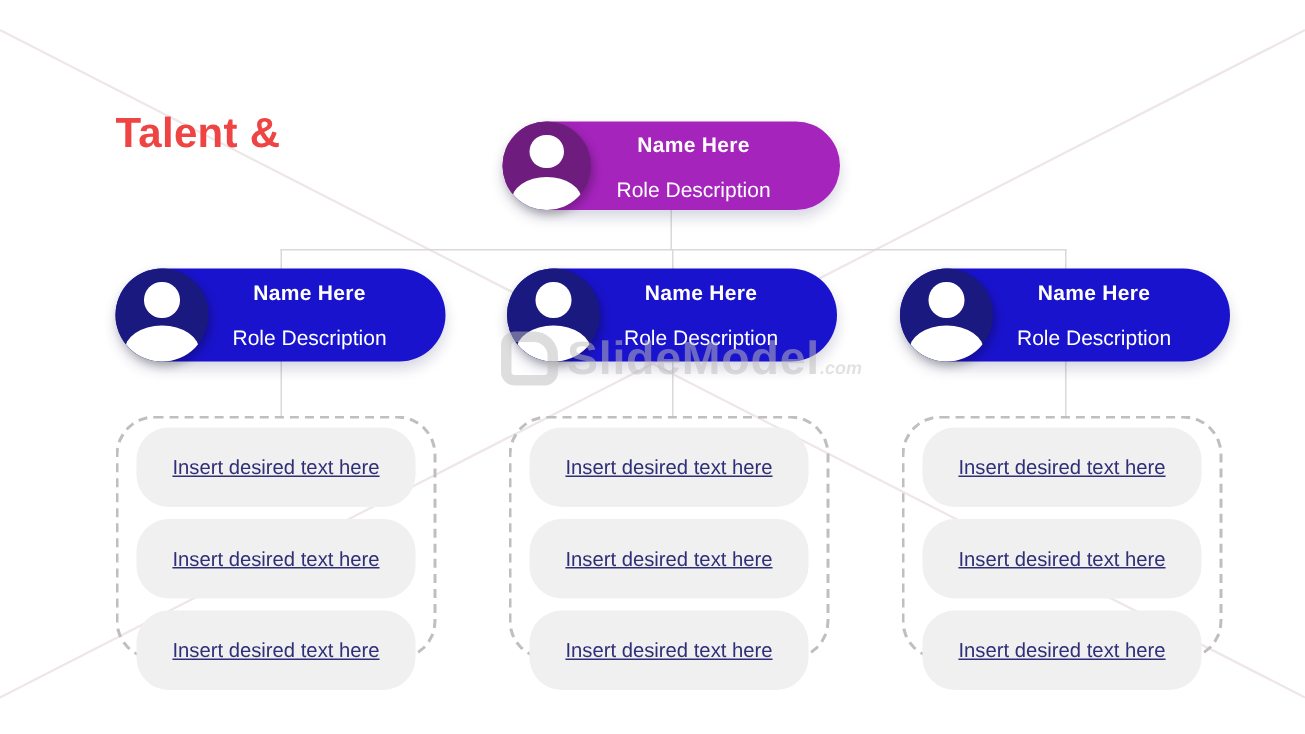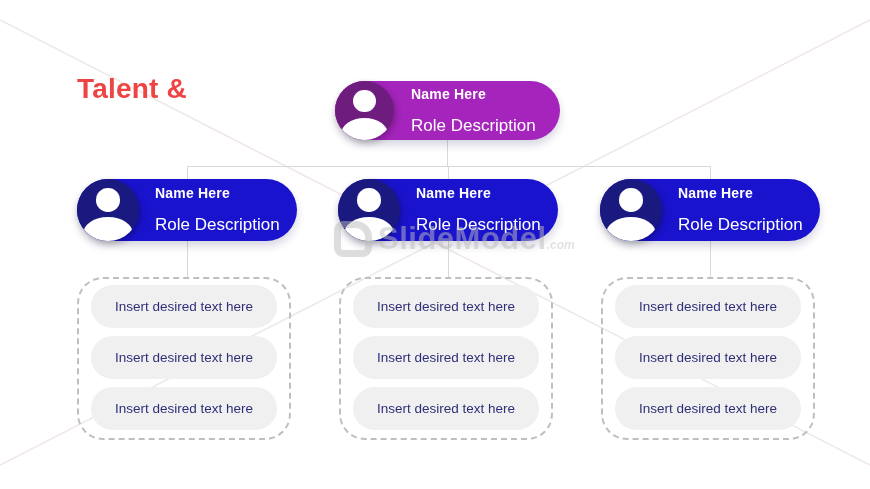--- a/index.html
+++ b/index.html
@@ -34,22 +34,22 @@
     position:absolute;height:62px;border-radius:31px;
     box-shadow:0 5px 9px rgba(25,25,90,0.18);
   }
   .node .avatar{
     position:absolute;left:0;top:0;width:62px;height:62px;border-radius:50%;
     overflow:hidden;box-shadow:2px 3px 6px rgba(0,0,0,0.25);
   }
   .node .head{position:absolute;left:50%;top:15%;width:38%;height:38%;margin-left:-19%;border-radius:50%;background:#fff;}
   .node .body{position:absolute;left:50%;top:62%;width:80%;height:55%;margin-left:-40%;border-radius:50%;background:#fff;}
   .node .txt{position:absolute;left:78px;top:50%;transform:translateY(-50%);color:#fff;}
-  .node .nm{font-size:14px;font-weight:bold;letter-spacing:0.2px;}
-  .node .rl{font-size:17px;margin-top:14px;}
+  .node .nm{font-size:14px;font-weight:bold;letter-spacing:0.2px;text-align:center;}
+  .node .rl{font-size:14px;margin-top:14px;}
 
   .node.root{left:335px;top:81px;width:225px;height:59px;border-radius:30px;background:#A524BC;}
   .node.root .avatar{width:59px;height:59px;background:#6E1D7E;}
   .node.root .txt{left:76px;}
 
   .node.mgr{background:#1A13CD;top:179px;width:220px;}
   .node.mgr .avatar{background:#19197F;}
   .node.m0{left:77px;}
   .node.m1{left:338px;}
   .node.m2{left:600px;}
@@ -57,23 +57,23 @@
   
   .group{
     position:absolute;top:277px;width:210px;height:153px;
     border:2px dashed #BFBFBF;border-radius:26px;
     padding:6px 0 0 0;box-sizing:content-box;
   }
   .group.g0{left:77px;}
   .group.g1{left:339px;}
   .group.g2{left:601px;}
   .item{
-    width:186px;height:43px;margin:0 auto 8px auto;border-radius:21.5px;background:#F0F0F0;
+    width:186px;height:53px;margin:0 auto 8px auto;border-radius:21.5px;background:#F0F0F0;
     display:flex;align-items:center;justify-content:center;
-    font-size:13.5px;color:#2F2F78;
+    font-size:13.5px;color:#2F2F78;text-decoration:underline;
   }
 
   
   .wm{
     position:absolute;left:334px;top:221px;display:flex;align-items:center;
     opacity:0.5;pointer-events:none;z-index:6;
   }
   .wm-logo{
     width:24px;height:22px;border:7px solid #BDBDBD;border-radius:9px;margin-right:6px;
     border-top-right-radius:16px;

